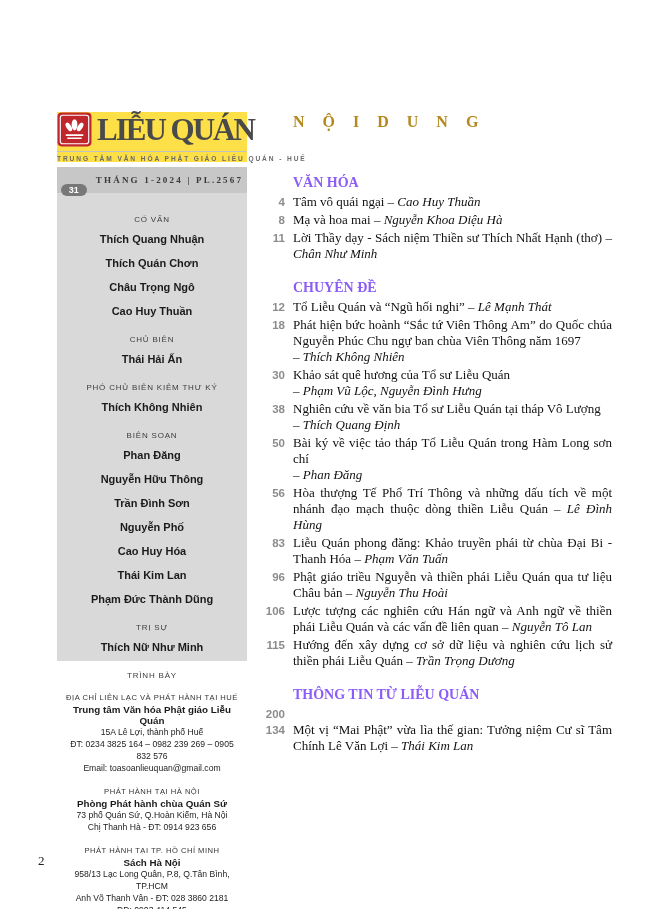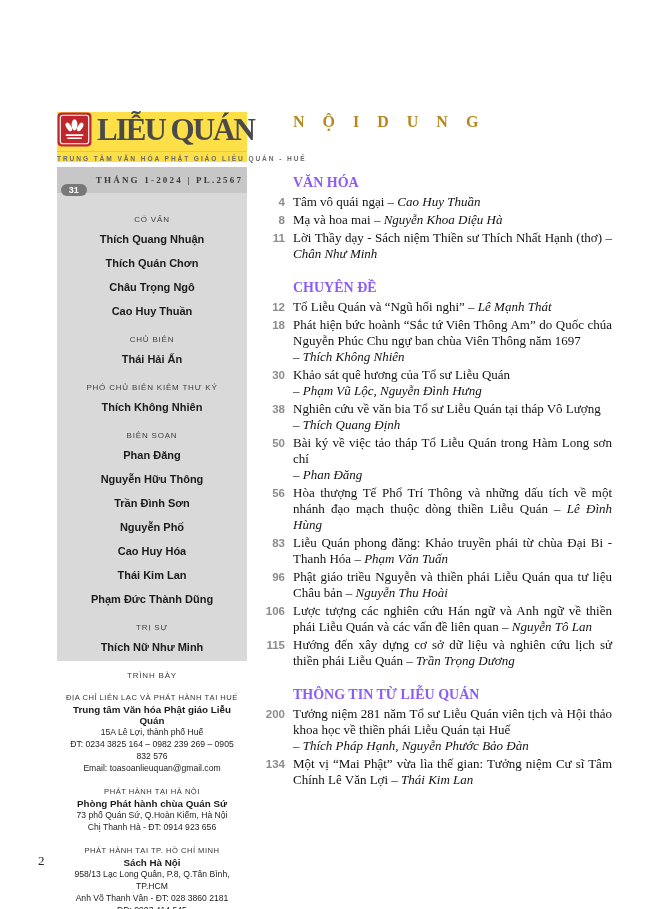--- a/index.html
+++ b/index.html
@@ -236,21 +236,20 @@
       </div>
       <div class="row">
         <div class="pg">115</div>
         <div class="tt"><span>Hướng đến xây dựng cơ sở dữ liệu và nghiên cứu lịch sử thiền phái Liễu Quán</span> <span class="au">– Trần Trọng Dương</span></div>
       </div>
 
       <div class="sec-heading">THÔNG TIN TỪ LIỄU QUÁN</div>
 
       <div class="row">
         <div class="pg">200</div>
-        <div class="tt"><span>Tưởng niệm 281 năm Tổ sư Liễu Quán viên tịch và Hội thảo khoa học về thiền phái Liễu Quán tại Huế</span><span class="au block">– Thích Pháp Hạnh, Nguyễn Phước Bảo Đàn</span></div>
       </div>
       <div class="row">
         <div class="pg">134</div>
         <div class="tt"><span>Một vị “Mai Phật” vừa lìa thế gian: Tưởng niệm Cư sĩ Tâm Chính Lê Văn Lợi</span> <span class="au">– Thái Kim Lan</span></div>
       </div>
 
     </div>
   </div>
 
   <div class="page-footer">2</div>

